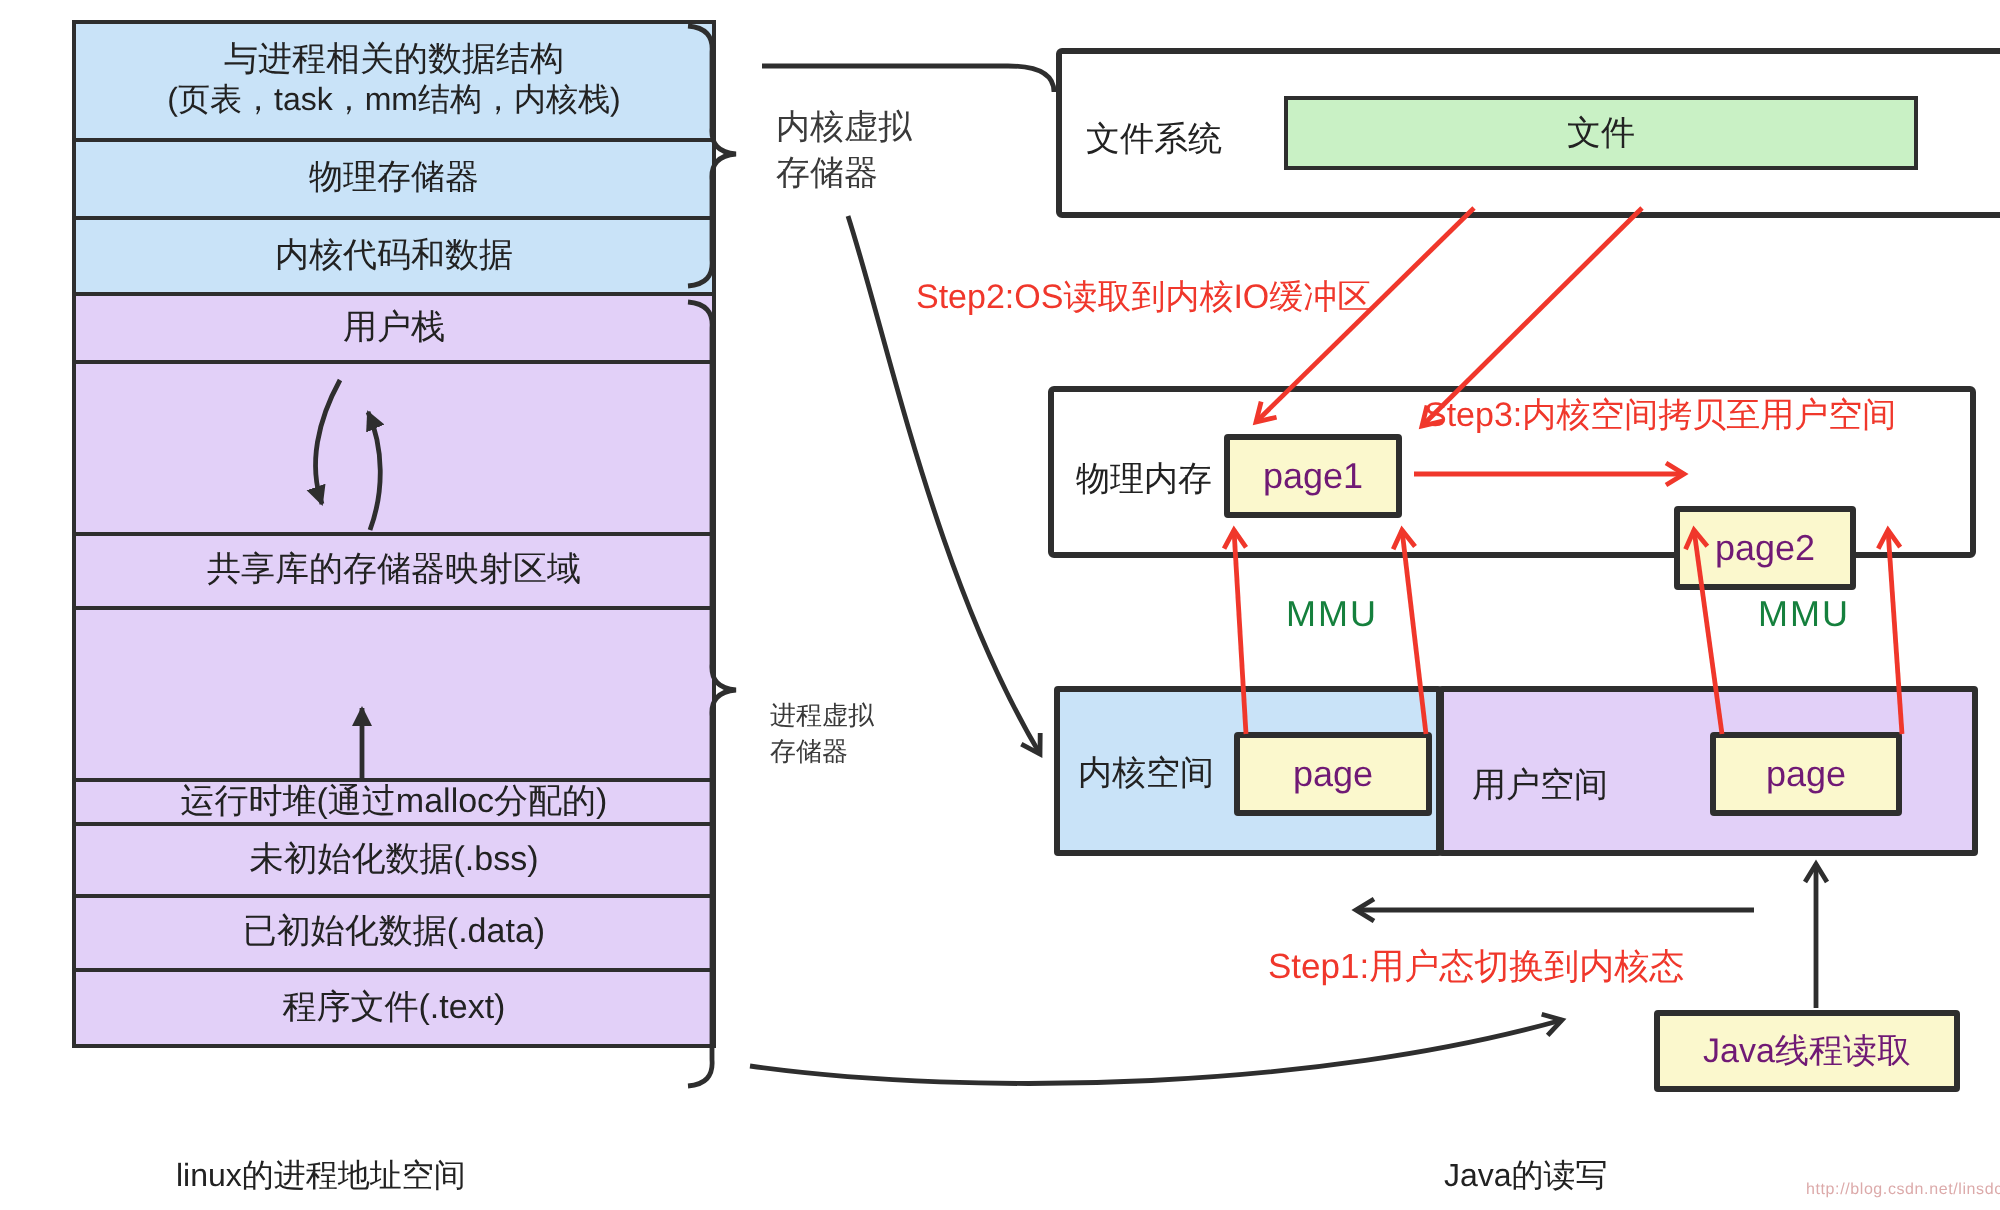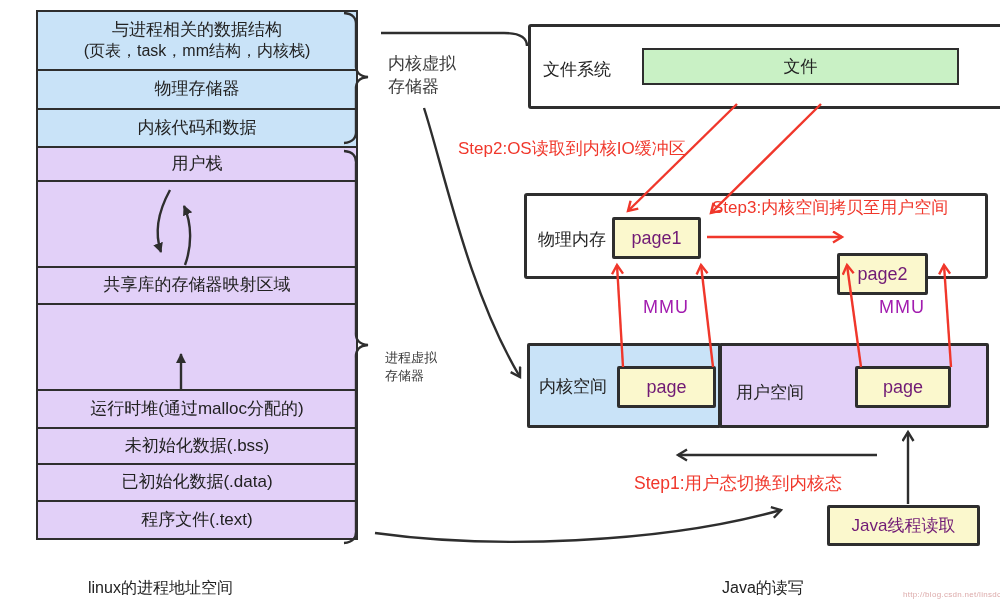--- a/index.html
+++ b/index.html
@@ -29,21 +29,21 @@
   .outline-box{position:absolute; background:#ffffff; border:3px solid var(--ink); border-radius:3px;}
   .side-title{position:absolute; font-size:17px; color:#222; white-space:nowrap;}
   .page-box{
     position:absolute; background:var(--yellow); border:3px solid var(--ink);
     display:flex; align-items:center; justify-content:center;
     font-size:18px; color:#701a75; border-radius:2px;
   }
   .space-box{position:absolute; border:3px solid var(--ink); border-radius:2px;}
   .step{position:absolute; color:var(--red); font-size:17px; white-space:nowrap;}
   .caption{position:absolute; font-size:16px; color:#222; white-space:nowrap;}
-  .mmu{position:absolute; font-size:18px; color:#a21caf; letter-spacing:1px;}
+  .mmu{position:absolute; font-size:18px; color:#15803d; letter-spacing:1px;}
   .watermark{position:absolute; font-size:8px; color:#dcaaaa; letter-spacing:.3px;}
 
   svg.overlay{position:absolute; left:0; top:0; z-index:10; pointer-events:none;}
   .k-line{stroke:var(--ink); stroke-width:2.4; fill:none;}
   .r-line{stroke:var(--red); stroke-width:2.4; fill:none;}
 </style>
 </head>
 <body>
 
 <div id="canvas">
@@ -52,21 +52,21 @@
     <div class="blk blue" style="height:61px">
       <div>与进程相关的数据结构</div>
       <div class="sub">(页表，task，mm结构，内核栈)</div>
     </div>
     <div class="blk blue" style="height:41px">物理存储器</div>
     <div class="blk blue" style="height:40px">内核代码和数据</div>
     <div class="blk purple" style="height:36px">用户栈</div>
     <div class="blk purple" style="height:88px"></div>
     <div class="blk purple" style="height:39px">共享库的存储器映射区域</div>
     <div class="blk purple" style="height:88px"></div>
-    <div class="blk purple" style="height:40px">运行时堆(通过malloc分配的)</div>
+    <div class="blk purple" style="height:24px">运行时堆(通过malloc分配的)</div>
     <div class="blk purple" style="height:38px">未初始化数据(.bss)</div>
     <div class="blk purple" style="height:39px">已初始化数据(.data)</div>
     <div class="blk purple" style="height:40px">程序文件(.text)</div>
   </div>
 
   <div class="caption" style="left:88px; top:578px;">linux的进程地址空间</div>
 
   <div class="lbl" style="left:388px; top:53px; font-size:17px; line-height:1.35;">
     <div>内核虚拟</div>
     <div>存储器</div>

